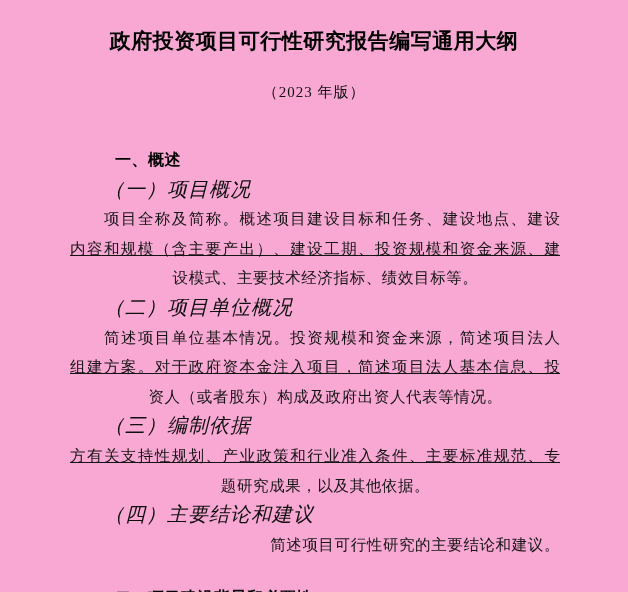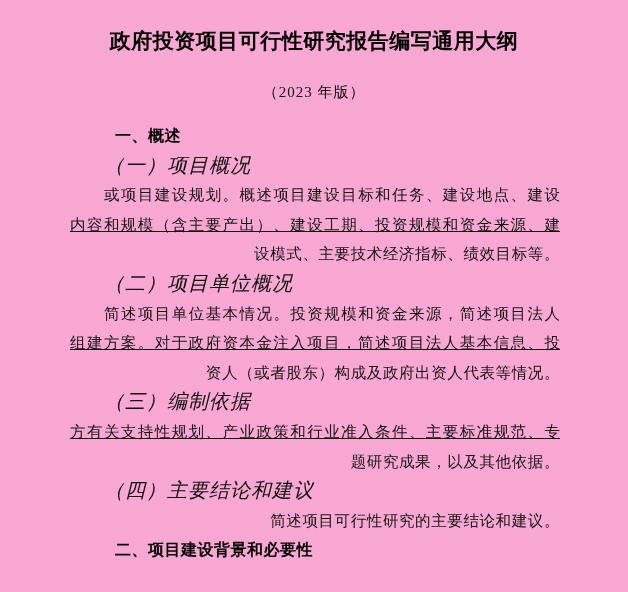--- a/index.html
+++ b/index.html
@@ -53,20 +53,21 @@
     white-space: nowrap;
   }
   
   .line.h1 {
     font-family: "Liberation Sans", sans-serif;
     font-weight: bold;
     font-size: 16px;
     letter-spacing: 0.5px;
     padding-left: 45px;
     color: #000000;
+    margin-top: 24px;
   }
   
   .line.h2 {
     font-style: italic;
     font-size: 20px;
     letter-spacing: 1px;
     padding-left: 34px;
     color: #0f0f0f;
   }
   
@@ -80,42 +81,42 @@
   
   .line.pm {
     white-space: normal;
     letter-spacing: 0;
     text-align: justify;
     text-align-last: justify;
     text-decoration: underline;
   }
   
   .line.pl {
-    text-align: right;
+    text-align: center;
     margin-left: 21px;
   }
   
   .line.pfl {
     padding-left: 34px;
     text-align: right;
   }
 </style>
 </head>
 <body>
 
 <div class="page">
 
   <div class="doc-title">政府投资项目可行性研究报告编写通用大纲</div>
 
   <div class="doc-edition">（2023 年版）</div>
 
   <div class="content">
     <div class="line h1">一、概述</div>
     <div class="line h2">（一）项目概况</div>
-    <div class="line pf">或项目建设规划。概述项目建设目标和任务、建设地点、建设</div>
+    <div class="line pf">项目全称及简称。概述项目建设目标和任务、建设地点、建设</div>
     <div class="line pm">内容和规模（含主要产出）、建设工期、投资规模和资金来源、建</div>
     <div class="line pl">设模式、主要技术经济指标、绩效目标等。</div>
     <div class="line h2">（二）项目单位概况</div>
     <div class="line pf">简述项目单位基本情况。投资规模和资金来源，简述项目法人</div>
     <div class="line pm">组建方案。对于政府资本金注入项目，简述项目法人基本信息、投</div>
     <div class="line pl">资人（或者股东）构成及政府出资人代表等情况。</div>
     <div class="line h2">（三）编制依据</div>
     <div class="line pm">方有关支持性规划、产业政策和行业准入条件、主要标准规范、专</div>
     <div class="line pl">题研究成果，以及其他依据。</div>
     <div class="line h2">（四）主要结论和建议</div>

